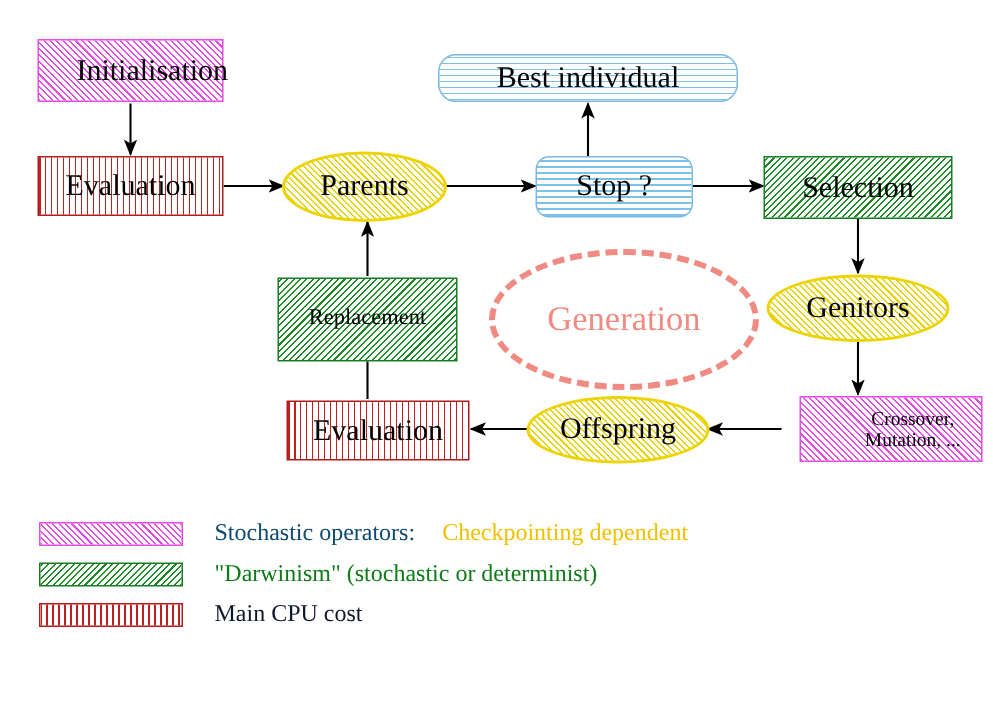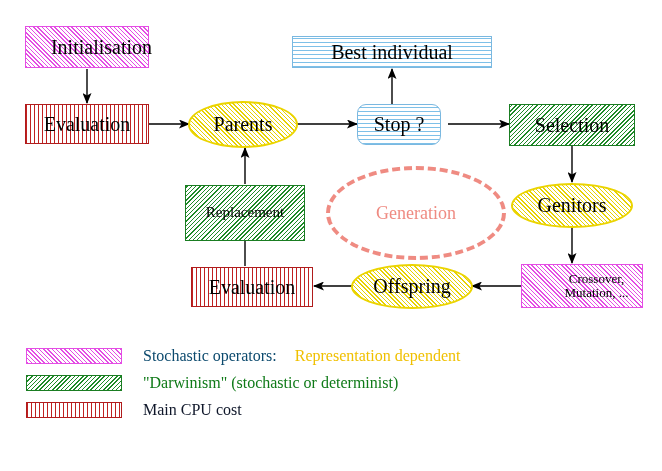--- a/index.html
+++ b/index.html
@@ -79,41 +79,41 @@
         rgba(255,255,255,0) 1px, rgba(255,255,255,0) 3px);
     border: 2px solid #ebd400;
   }
   .ellipse { border-radius: 50%; }
   .rounded { border-radius: 9px; }
 
   .node-label { position: relative; z-index: 2; }
 
   
   .t20 { font-size: 20px; }
-  .t13 { font-size: 13px; }
+  .t13 { font-size: 13px; margin-left: 12px; }
   .t15 { font-size: 15px; }
 
   
   #generation-ellipse {
     position: absolute;
     left: 326px;
     top: 166px;
     width: 172px;
     height: 86px;
     border: 4px dashed #ef8b82;
     border-radius: 50%;
     background: transparent;
     display: flex;
     align-items: center;
     justify-content: center;
     z-index: 1;
   }
   #generation-ellipse .node-label {
     color: #ef8b82;
-    font-size: 18px;
+    font-size: 23px;
   }
 
   
   #legend {
     position: absolute;
     left: 26px;
     top: 343px;
     width: 610px;
     z-index: 4;
   }
@@ -180,25 +180,25 @@
   </div>
 
   <div class="node fill-red t20" style="left:25px;  top:104px; width:124px; height:40px;">
     <span class="node-label">Evaluation</span>
   </div>
 
   <div class="node fill-yellow ellipse t20" style="left:188px; top:101px; width:110px; height:47px;">
     <span class="node-label">Parents</span>
   </div>
 
-  <div class="node fill-blue t20" style="left:292px; top:36px;  width:200px; height:32px;">
+  <div class="node fill-blue t20" style="left:292px; top:36px;  width:200px; height:32px;border-radius:12px;">
     <span class="node-label">Best individual</span>
   </div>
 
-  <div class="node fill-blue rounded t20" style="left:357px; top:104px; width:84px; height:41px;">
+  <div class="node fill-blue rounded t20" style="left:357px; top:104px; width:105px; height:41px;">
     <span class="node-label">Stop ?</span>
   </div>
 
   <div class="node fill-green t20" style="left:509px; top:104px; width:126px; height:42px;">
     <span class="node-label">Selection</span>
   </div>
 
   <div class="node fill-yellow ellipse t20" style="left:511px; top:183px; width:122px; height:45px;">
     <span class="node-label">Genitors</span>
   </div>
@@ -221,21 +221,21 @@
   </div>
 
   <div id="generation-ellipse">
     <span class="node-label">Generation</span>
   </div>
 
   <div id="legend">
 
     <div class="legend-row">
       <div class="legend-swatch fill-magenta"></div>
-      <div class="legend-text"><span class="lt-magenta">Stochastic operators:</span><span style="display:inline-block;width:18px;"></span><span class="lt-gold">Representation dependent</span></div>
+      <div class="legend-text"><span class="lt-magenta">Stochastic operators:</span><span style="display:inline-block;width:18px;"></span><span class="lt-gold">Checkpointing dependent</span></div>
     </div>
 
     <div class="legend-row">
       <div class="legend-swatch fill-green"></div>
       <div class="legend-text lt-green">"Darwinism" (stochastic or determinist)</div>
     </div>
 
     <div class="legend-row">
       <div class="legend-swatch fill-red"></div>
       <div class="legend-text lt-red">Main CPU cost</div>

